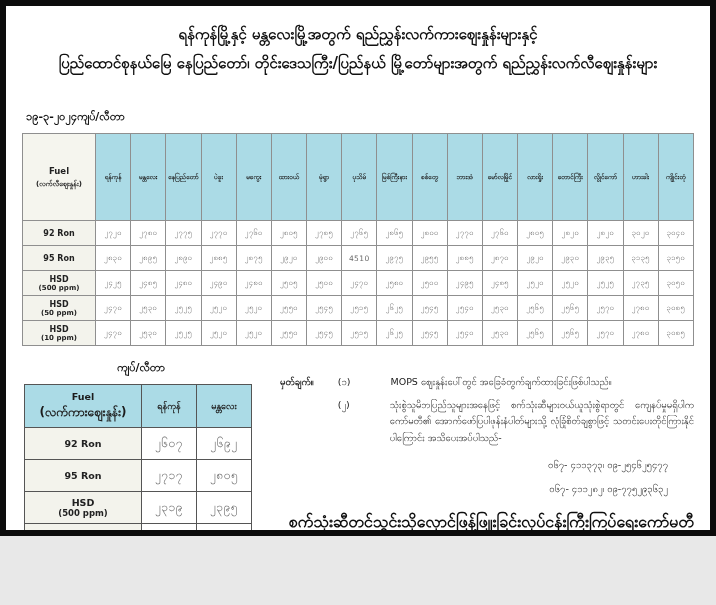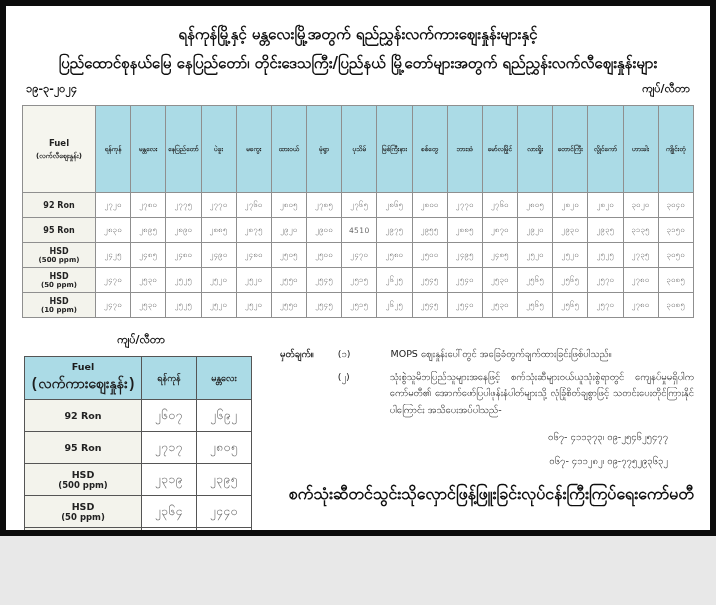--- a/index.html
+++ b/index.html
@@ -10,22 +10,22 @@
   .frame{
     position:absolute;left:0;top:0;width:716px;height:536px;
     box-sizing:border-box;border:6px solid #0c0c0c;background:#ffffff;
     padding:6px 16px 6px 16px;overflow:hidden;
   }
   .title{
     text-align:center;font-weight:bold;color:#101010;
     font-size:15px;line-height:1.9;margin-top:8px;
   }
   .meta{
-    display:flex;justify-content:space-between;align-items:flex-end;
-    font-size:11px;font-weight:bold;color:#101010;margin:4px 4px 8px 4px;
+    display:flex;justify-content:flex-start;align-items:flex-end;
+    font-size:11px;font-weight:bold;color:#101010;margin:32px 4px 8px 4px;
   }
   table.big{
     width:100%;border-collapse:collapse;table-layout:fixed;
   }
   table.big th,table.big td{
     border:1px solid #8f8f8f;text-align:center;vertical-align:middle;
     overflow:hidden;padding:0;
   }
   table.big thead th{
     background:var(--blue,#abdbe6);height:86px;font-size:6.5px;
@@ -46,21 +46,21 @@
   .leftcol{width:238px;flex:none;}
   .unit2{text-align:center;font-weight:bold;font-size:11px;color:#101010;margin:0 0 8px 0;}
   table.small{width:228px;border-collapse:collapse;table-layout:fixed;margin-left:2px;}
   table.small th,table.small td{
     border:1px solid #555;text-align:center;vertical-align:middle;padding:0;
   }
   table.small thead th{
     background:var(--blue,#abdbe6);height:42px;font-size:9px;color:#1c1c1c;
   }
   table.small thead th.fuelcol{width:116px;font-size:9.5px;}
-  table.small thead th.fuelcol .l2{font-size:14px;margin-top:2px;font-family:Liberation Mono, monospace;}
+  table.small thead th.fuelcol .l2{font-size:12px;margin-top:2px;}
   table.small tbody th{
     background:#f3f3ec;font-size:9.5px;font-weight:bold;color:#222;height:31px;
   }
   table.small tbody th .sub{font-size:8.5px;}
   table.small tbody td{background:#fff;font-size:12px;color:#6a6a6a;letter-spacing:.5px;}
   .notes{flex:1;padding:14px 0 0 20px;font-size:9.5px;color:#1a1a1a;line-height:1.75;}
   .nrow{display:flex;gap:24px;margin-bottom:6px;}
   .nlabel{font-weight:bold;white-space:nowrap;}
   .nnum{white-space:nowrap;}
   .ntext{flex:1;text-align:justify;margin-left:16px;}

